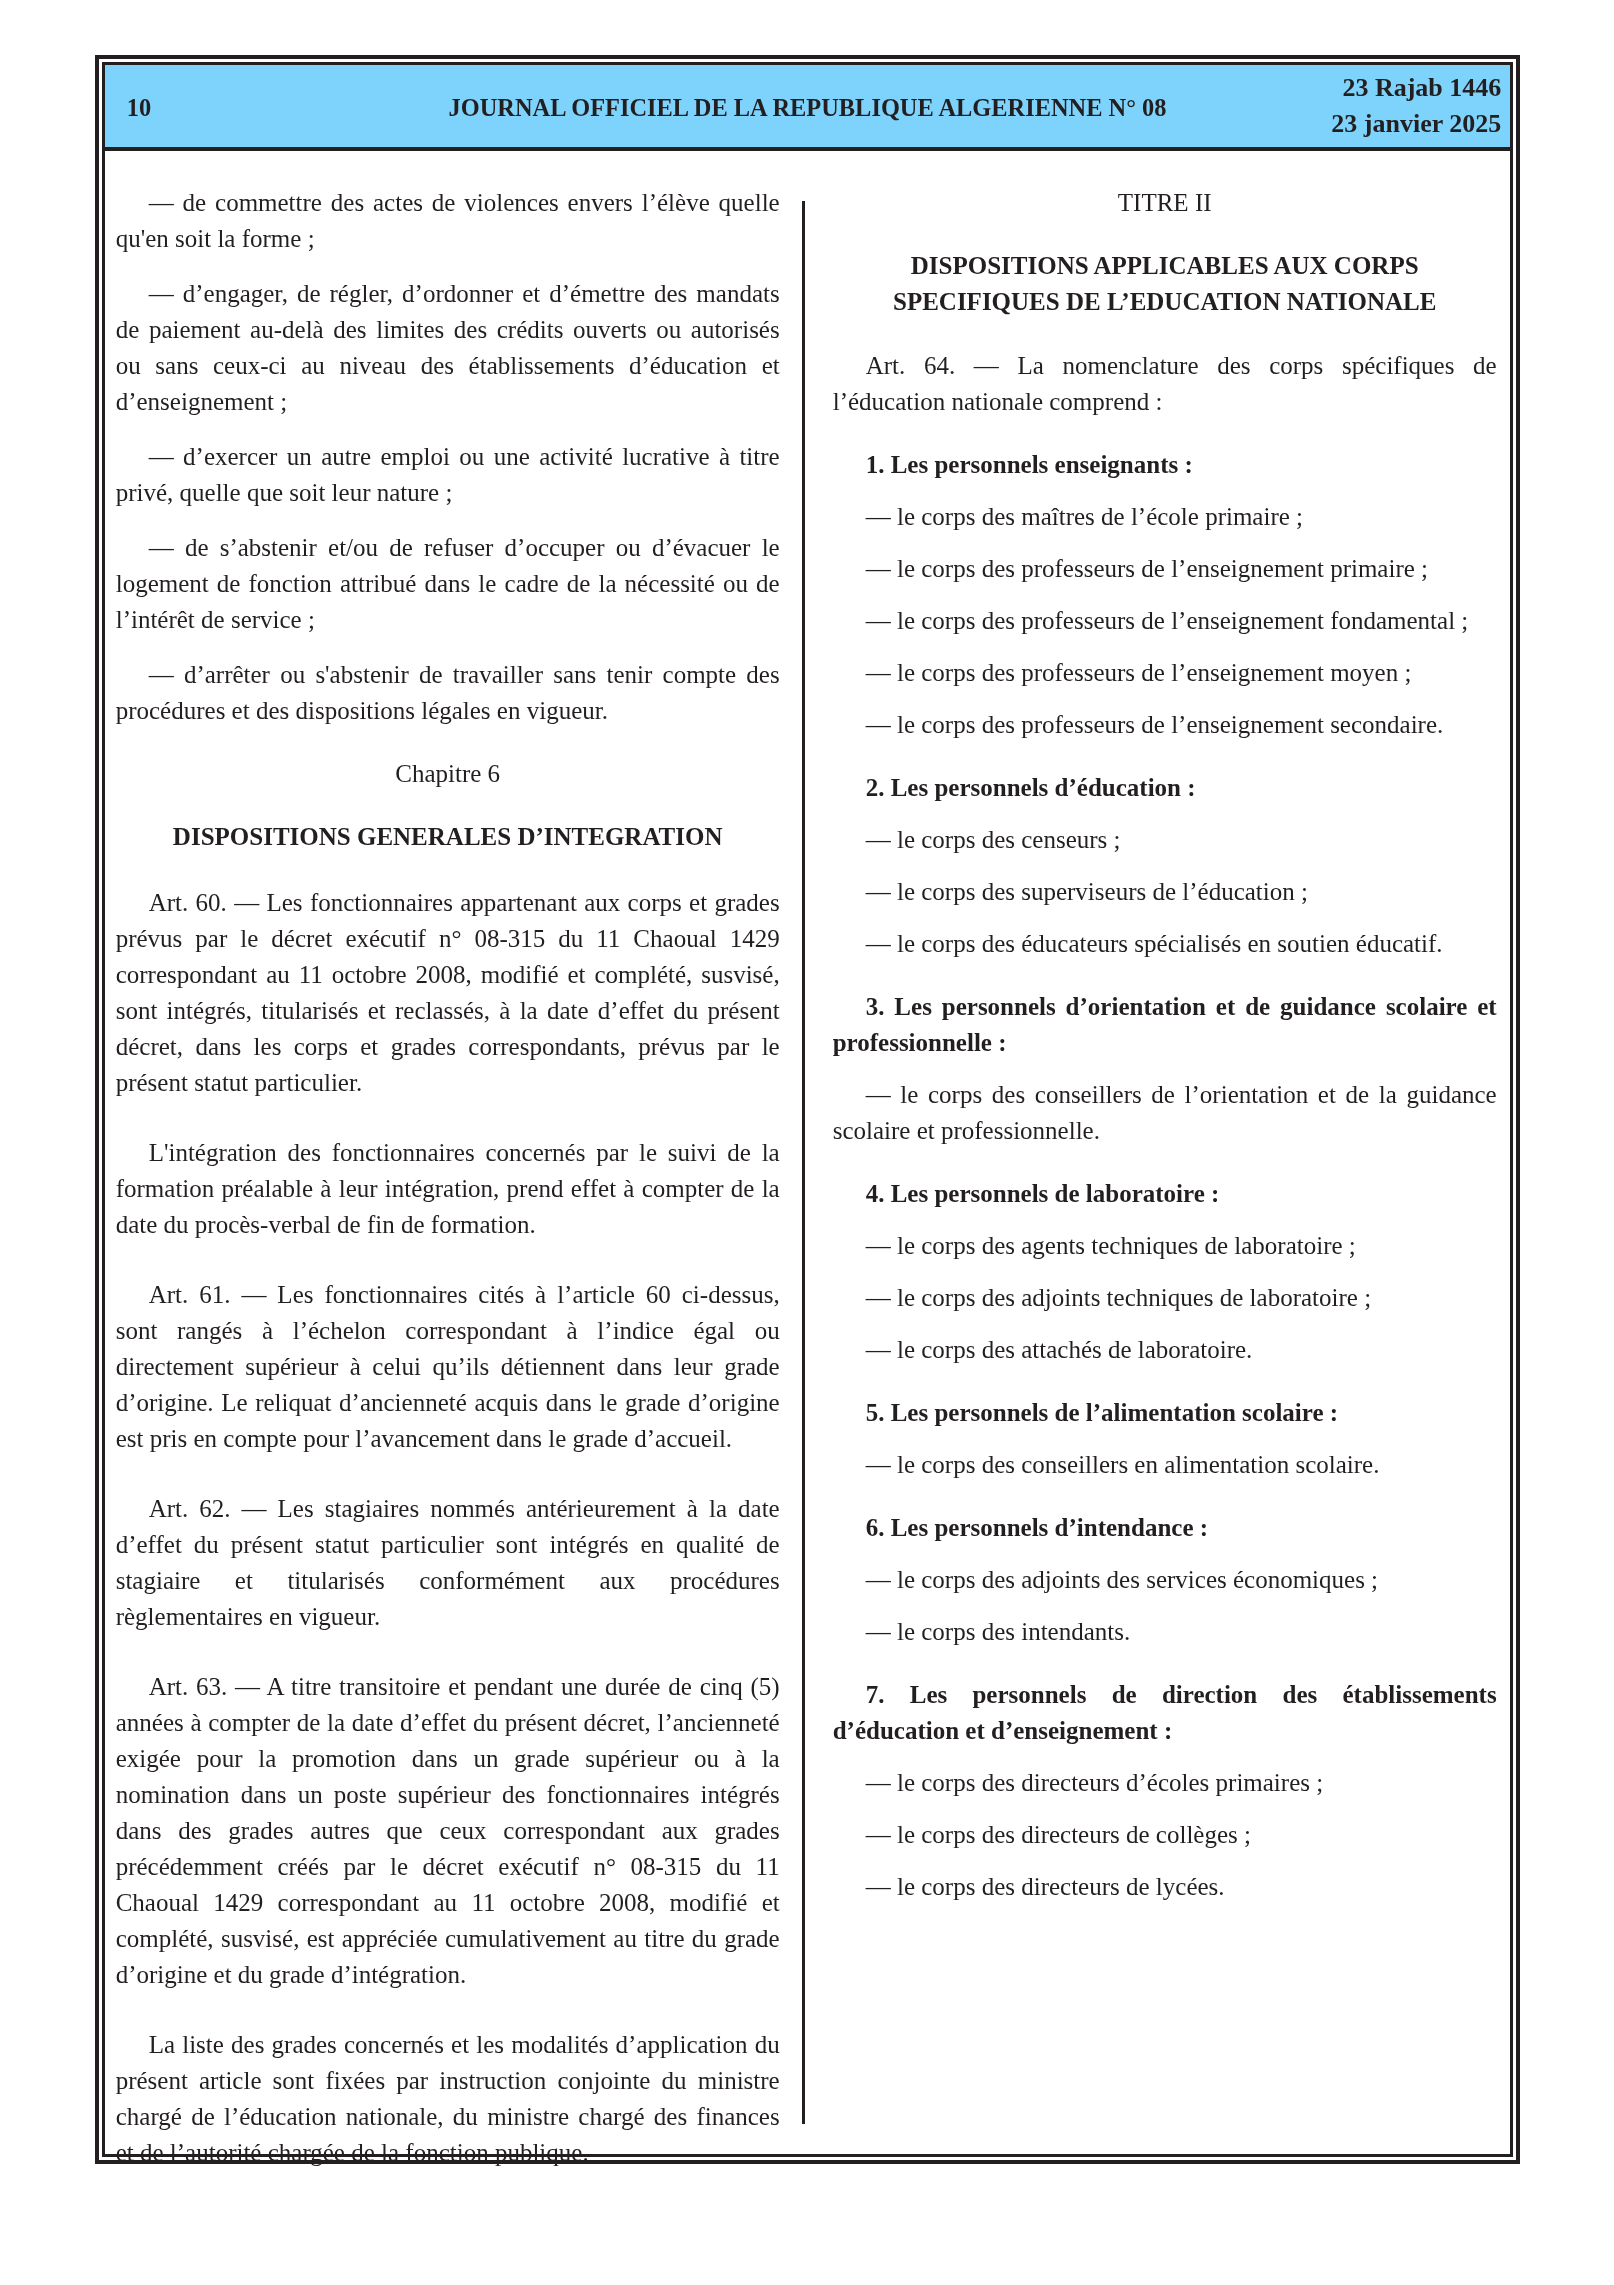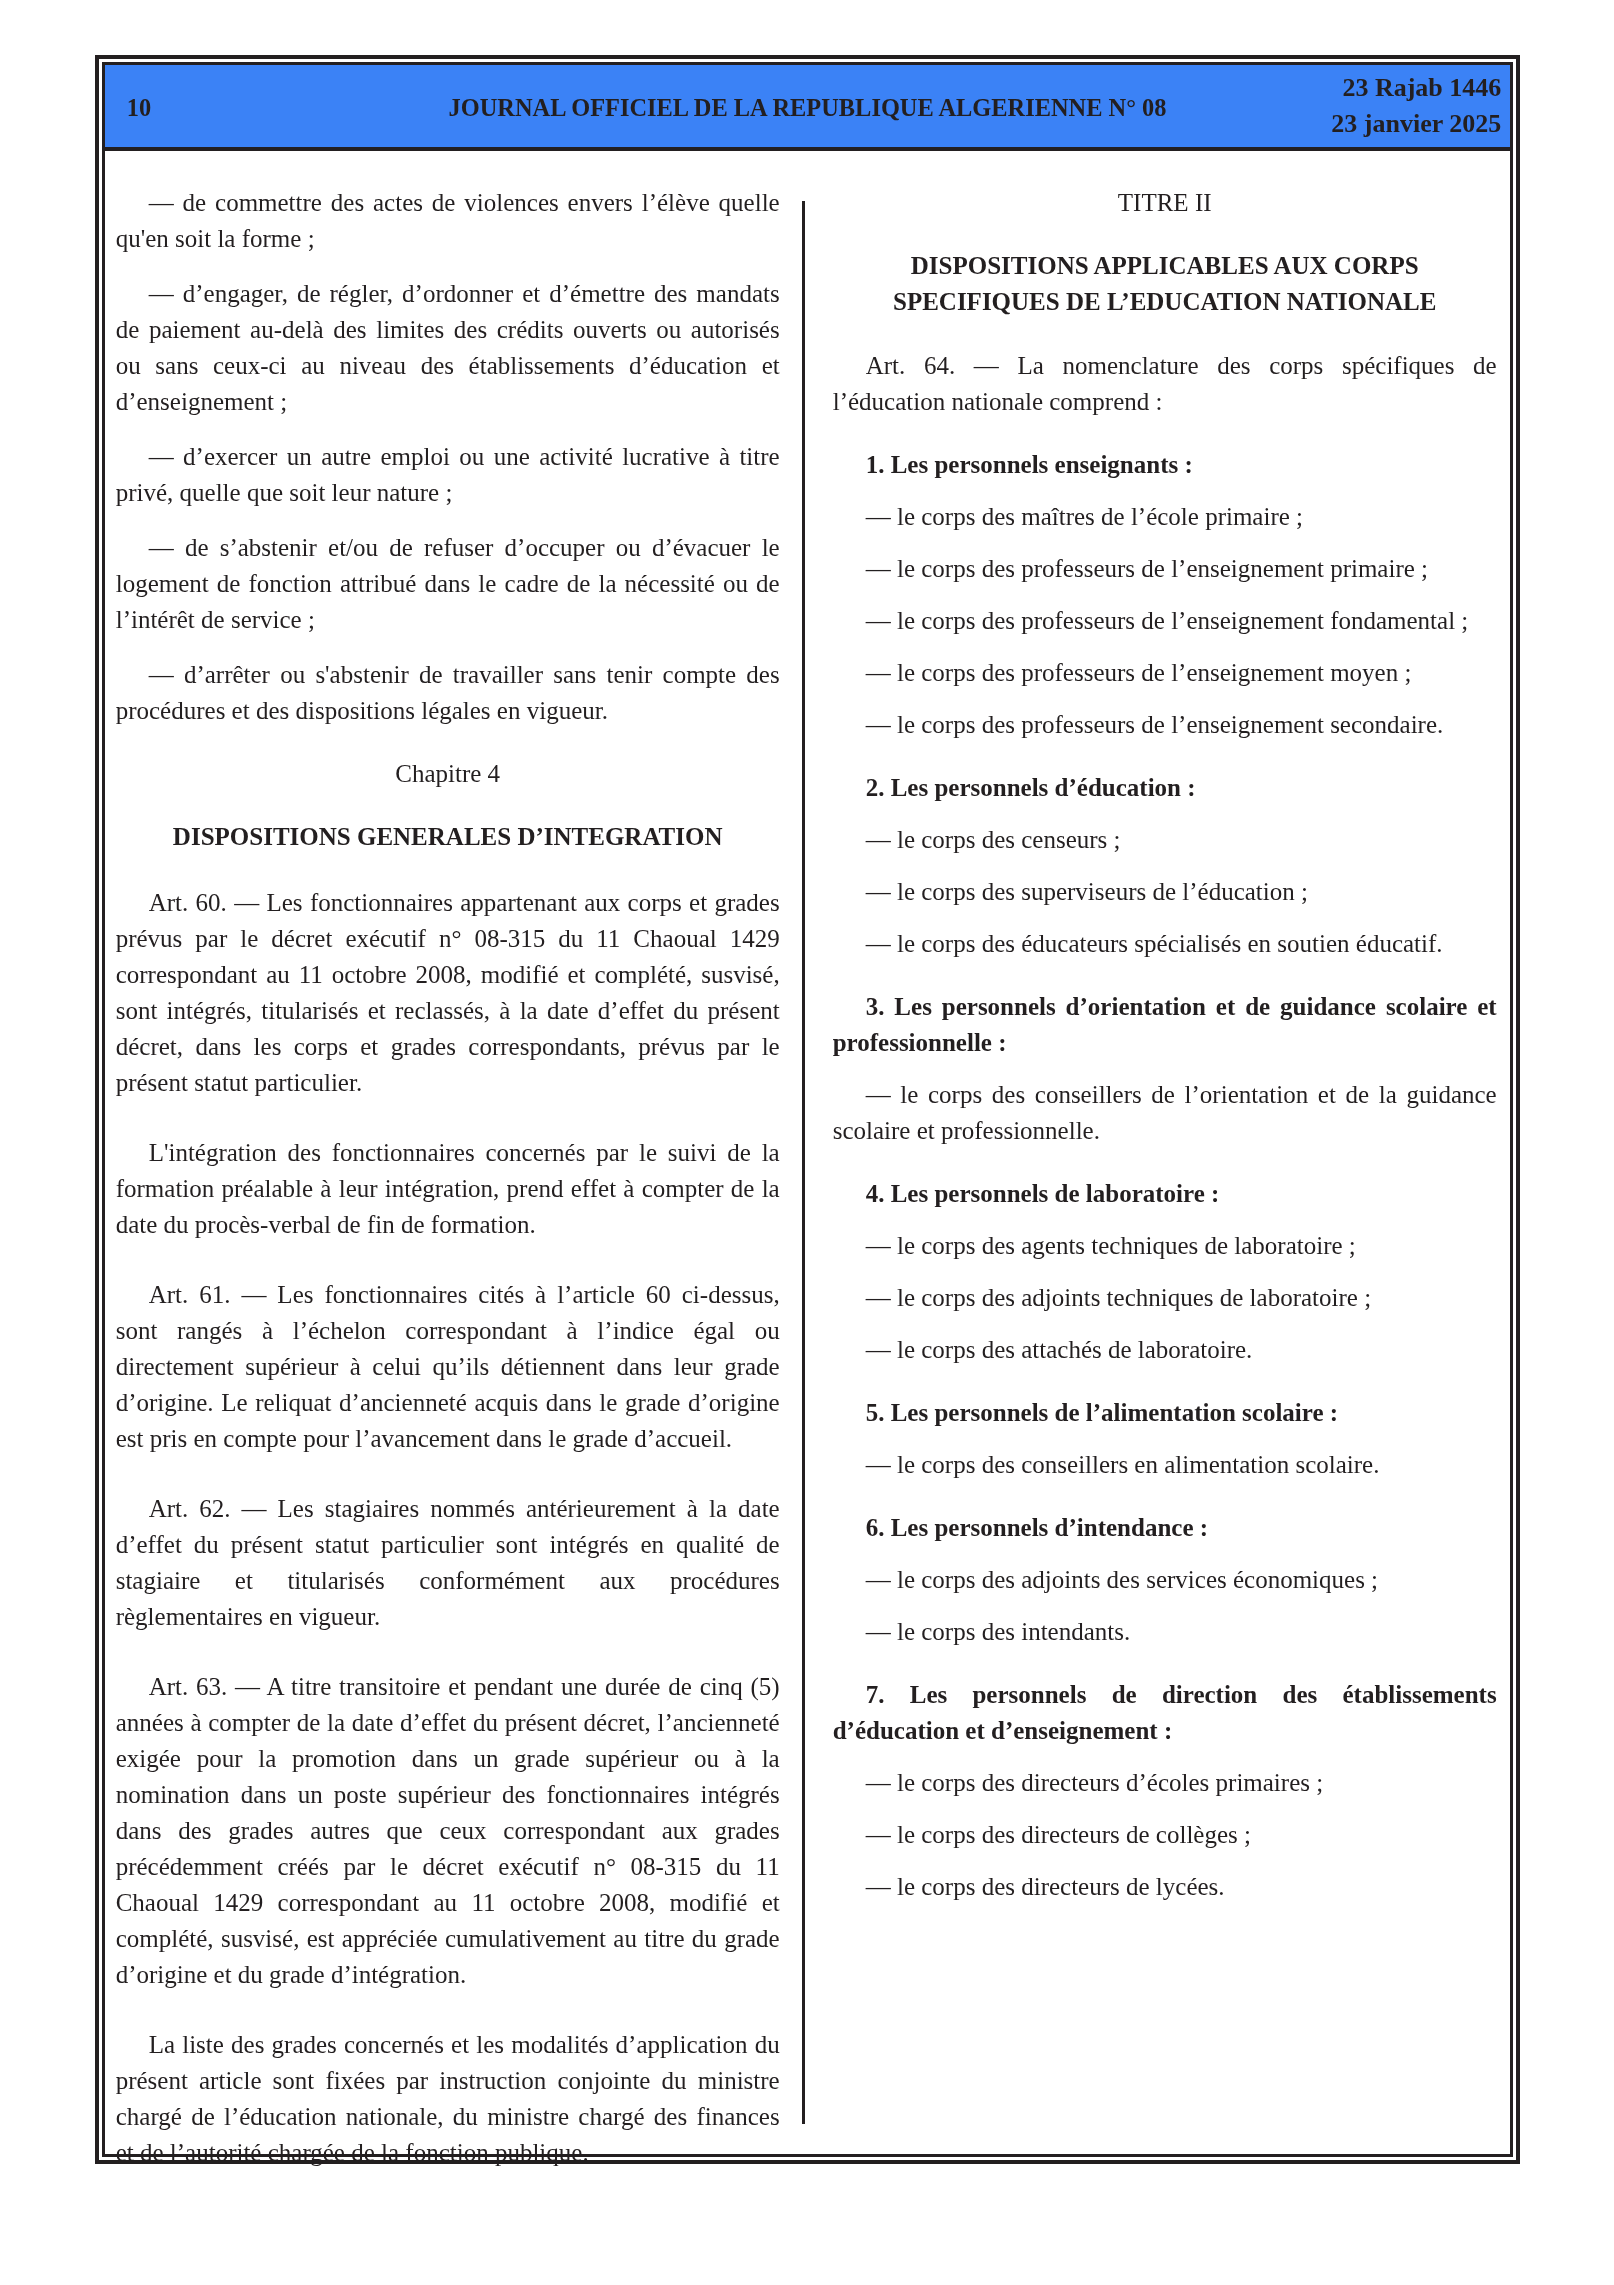--- a/index.html
+++ b/index.html
@@ -3,21 +3,21 @@
 <meta charset="utf-8">
 <style>
   html, body { margin: 0; padding: 0; background: #ffffff; }
   body { width: 1615px; height: 2285px; position: relative; overflow: hidden;
          font-family: "Liberation Serif", serif; color: #231f20; }
   .frame-outer { position: absolute; left: 95px; top: 55px; width: 1425px; height: 2109px;
                  box-sizing: border-box; border: 4.5px solid #231f20; }
   .frame-inner { position: absolute; left: 2.7px; top: 2.7px; right: 2.7px; bottom: 2.7px;
                  box-sizing: border-box; border: 3.6px solid #231f20; }
   .header { position: absolute; left: 0; top: 0; right: 0; height: 86px;
-            background: #3b82f6; border-bottom: 4.5px solid #231f20; box-sizing: border-box; }
+            background: #7dd3fc; border-bottom: 4.5px solid #231f20; box-sizing: border-box; }
   .header .page-num { position: absolute; left: 22px; top: 29px; font-weight: bold; font-size: 24.4px; }
   .header .title { position: absolute; left: 0; right: 0; top: 29px; text-align: center;
                    font-weight: bold; font-size: 24.4px; letter-spacing: 0px; }
   .header .dates { position: absolute; right: 9px; top: 5.4px; text-align: right; font-weight: bold;
                    font-size: 26px; line-height: 36px; }
   .col { position: absolute; top: 120px; width: 664px; font-size: 25px; line-height: 36px;
          text-align: justify; }
   .col.left { left: 11px; }
   .col.right { left: 728px; }
   .divider { position: absolute; left: 697px; top: 136px; width: 3.6px; height: 1923px; background: #231f20; }
@@ -45,21 +45,21 @@
       </div>
     </div>
 
     <div class="col left">
       <p class="indent">— de commettre des actes de violences envers l’élève quelle qu'en soit la forme ;</p>
       <p class="indent">— d’engager, de régler, d’ordonner et d’émettre des mandats de paiement au-delà des limites des crédits ouverts ou autorisés ou sans ceux-ci au niveau des établissements d’éducation et d’enseignement ;</p>
       <p class="indent">— d’exercer un autre emploi ou une activité lucrative à titre privé, quelle que soit leur nature ;</p>
       <p class="indent">— de s’abstenir et/ou de refuser d’occuper ou d’évacuer le logement de fonction attribué dans le cadre de la nécessité ou de l’intérêt de service ;</p>
       <p class="indent" style="margin-bottom:27px">— d’arrêter ou s'abstenir de travailler sans tenir compte des procédures et des dispositions légales en vigueur.</p>
 
-      <p class="center" style="margin-bottom:27px">Chapitre 4</p>
+      <p class="center" style="margin-bottom:27px">Chapitre 6</p>
       <p class="center bold chap-title">DISPOSITIONS GENERALES D’INTEGRATION</p>
 
       <p class="indent" style="margin-bottom:34px">Art. 60. — Les fonctionnaires appartenant aux corps et grades prévus par le décret exécutif n° 08-315 du 11 Chaoual 1429 correspondant au 11 octobre 2008, modifié et complété, susvisé, sont intégrés, titularisés et reclassés, à la date d’effet du présent décret, dans les corps et grades correspondants, prévus par le présent statut particulier.</p>
       <p class="indent" style="margin-bottom:34px">L'intégration des fonctionnaires concernés par le suivi de la formation préalable à leur intégration, prend effet à compter de la date du procès-verbal de fin de formation.</p>
       <p class="indent" style="margin-bottom:34px">Art. 61. — Les fonctionnaires cités à l’article 60 ci-dessus, sont rangés à l’échelon correspondant à l’indice égal ou directement supérieur à celui qu’ils détiennent dans leur grade d’origine. Le reliquat d’ancienneté acquis dans le grade d’origine est pris en compte pour l’avancement dans le grade d’accueil.</p>
       <p class="indent" style="margin-bottom:34px">Art. 62. — Les stagiaires nommés antérieurement à la date d’effet du présent statut particulier sont intégrés en qualité de stagiaire et titularisés conformément aux procédures règlementaires en vigueur.</p>
       <p class="indent" style="margin-bottom:34px">Art. 63. — A titre transitoire et pendant une durée de cinq (5) années à compter de la date d’effet du présent décret, l’ancienneté exigée pour la promotion dans un grade supérieur ou à la nomination dans un poste supérieur des fonctionnaires intégrés dans des grades autres que ceux correspondant aux grades précédemment créés par le décret exécutif n° 08-315 du 11 Chaoual 1429 correspondant au 11 octobre 2008, modifié et complété, susvisé, est appréciée cumulativement au titre du grade d’origine et du grade d’intégration.</p>
       <p class="indent">La liste des grades concernés et les modalités d’application du présent article sont fixées par instruction conjointe du ministre chargé de l’éducation nationale, du ministre chargé des finances et de l’autorité chargée de la fonction publique.</p>
     </div>
 

